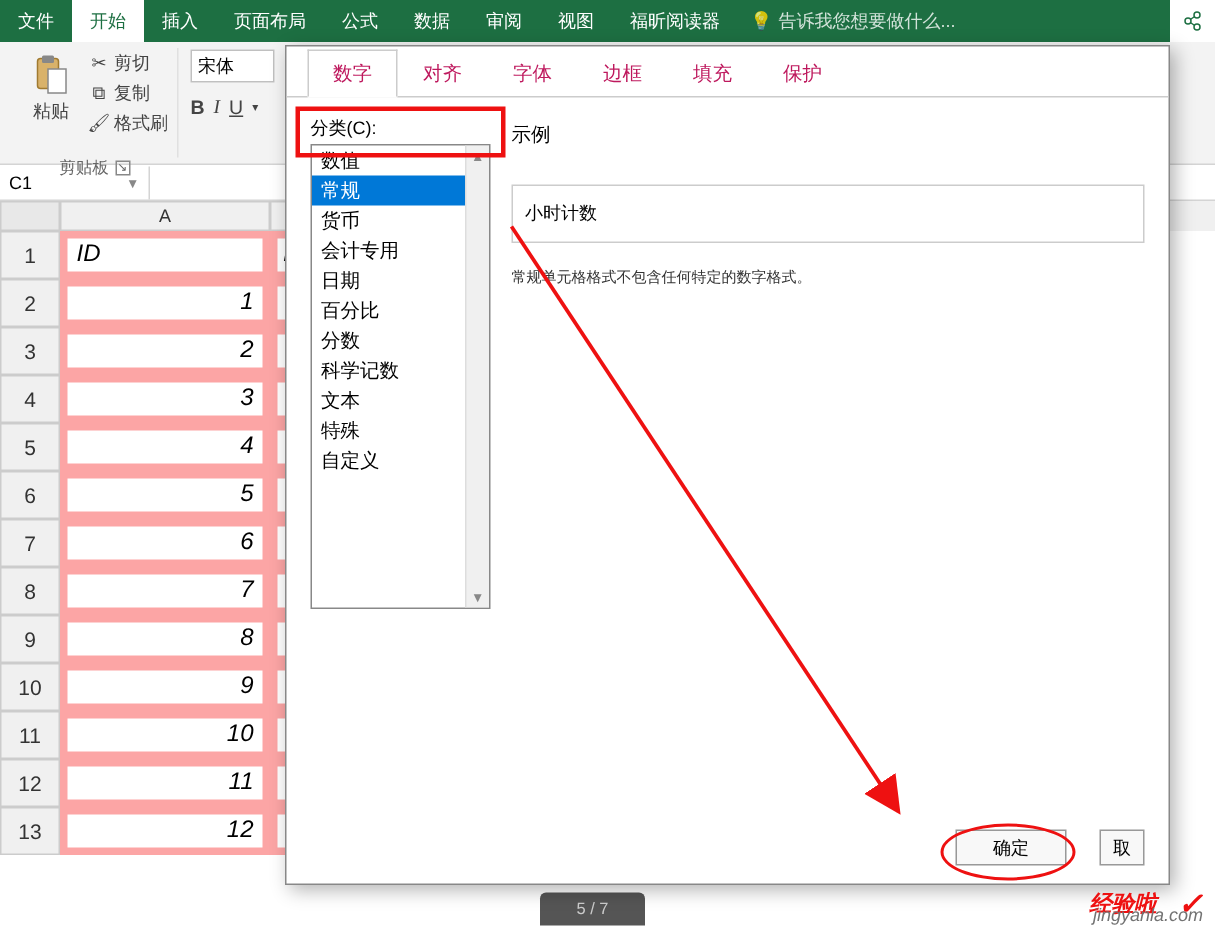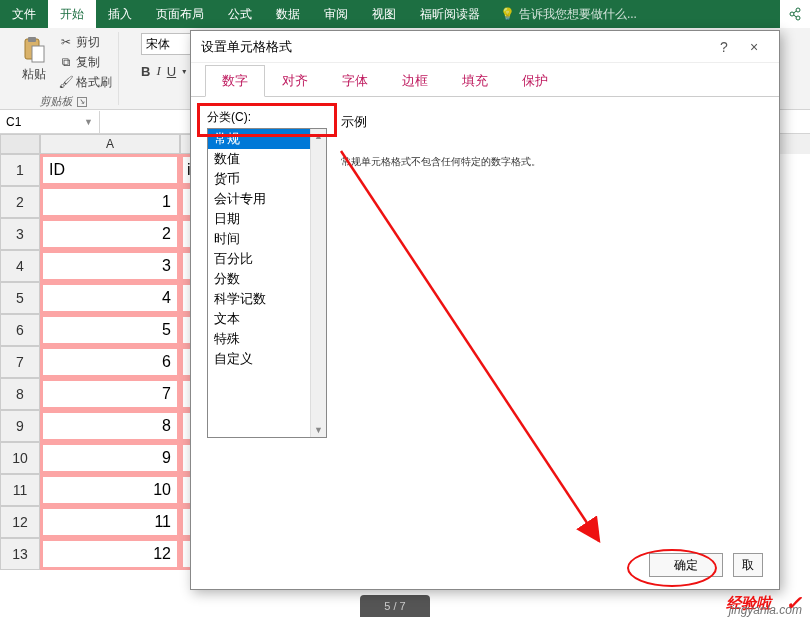--- a/index.html
+++ b/index.html
@@ -16,24 +16,24 @@
 
 
 .ribbon { height:82px; background:#f3f3f3; border-bottom:1px solid #d4d4d4; display:flex; padding:4px 8px; font-size:12px; color:#444; }
 .clipboard-group { display:flex; flex-direction:column; align-items:center; padding:0 6px; border-right:1px solid #e0e0e0; }
 .clipboard-top { display:flex; }
 .paste-btn { display:flex; flex-direction:column; align-items:center; padding:2px 6px; }
 .paste-icon { width:28px; height:32px; display:flex; align-items:center; justify-content:center; }
 .clip-small { display:flex; flex-direction:column; margin-left:4px; }
 .clip-small .item { display:flex; align-items:center; height:20px; }
 .clip-small .item .ic { width:16px; height:16px; display:flex;align-items:center;justify-content:center;margin-right:2px;}
-.group-label { text-align:center; font-size:11px; color:#666; margin-top:2px; display:flex; align-items:center; justify-content:center; gap:4px;font-style:italic;}
+.group-label { text-align:center; font-size:11px; color:#666; margin-top:12px; display:flex; align-items:center; justify-content:center; gap:4px;}
 .group-label .launcher{width:10px;height:10px;border:1px solid #888;font-size:8px;line-height:8px;}
 
-.font-group { display:flex; flex-direction:column; padding:0 8px;margin-left:14px; }
+.font-group { display:flex; flex-direction:column; padding:0 8px; }
 .font-row1 { display:flex; align-items:center; height:24px; }
 .font-name { width:56px; height:22px; border:1px solid #c0c0c0; background:#fff; font-size:12px; padding:2px 4px; }
 .font-row2 { display:flex; align-items:center; height:22px; margin-top:4px; gap:6px; font-size:13px;}
 .font-row2 .b{font-weight:bold;} .font-row2 .i{font-style:italic;font-family:serif;} .font-row2 .u{text-decoration:underline;}
 
 
 .fxbar { height:24px; border-bottom:1px solid #d4d4d4; display:flex; align-items:center; background:#fff; }
 .namebox { width:100px; height:22px; border-right:1px solid #d4d4d4; padding:2px 6px; font-size:12px; display:flex; align-items:center; justify-content:space-between;}
 .namebox .dd{color:#888;font-size:9px;}
 
@@ -41,21 +41,21 @@
 .sheet { position:relative; }
 .colheads { display:flex; height:20px; background:#f0f0f0; font-size:12px; color:#333; }
 .corner { width:40px; border:1px solid #ccc; background:#e8e8e8; }
 .colhead { border:1px solid #ccc; text-align:center; line-height:18px; }
 .colA { width:140px; }
 .colB { width:40px; }
 
 .rows { }
 .row { display:flex; height:32px; }
 .rowhead { width:40px; background:#f0f0f0; border:1px solid #ccc; text-align:center; font-size:14px; line-height:30px; color:#333;}
-.cell { border:3px solid #fca5a5; font-size:16px; display:flex; align-items:center; }
+.cell { border:5px solid #fca5a5; font-size:16px; display:flex; align-items:center;font-style:italic; }
 .cellA { width:140px; justify-content:flex-end; padding-right:6px; }
 .cellA.header{justify-content:flex-start;padding-left:6px;}
 .cellB { width:40px; justify-content:flex-start; padding-left:4px; overflow:hidden;}
 
 
 .dialog { position:absolute; left:190px; top:30px; width:590px; height:560px; background:#fff; border:1px solid #888; box-shadow:3px 3px 12px rgba(0,0,0,0.3); font-size:12px; z-index:50;}
 .dialog .titlebar { height:32px; display:flex; align-items:center; padding:0 10px; border-bottom:1px solid #eee; }
 .dialog .titlebar .title { flex:1; font-size:13px; }
 .dialog .titlebar .tbtn { width:30px; height:30px; display:flex; align-items:center; justify-content:center; font-size:14px; color:#555; cursor:pointer;}
 .dialog .tabsrow { height:34px; border-bottom:1px solid #ccc; padding-left:14px; display:flex; align-items:flex-end; }
@@ -68,21 +68,21 @@
 .catlist { width:120px; height:310px; border:1px solid #888; background:#fff; overflow:hidden; display:flex; flex-direction:column; position:relative;}
 .catlist .opt { padding:2px 6px; font-size:13px; height:20px; line-height:16px; cursor:pointer;}
 .catlist .opt.selected { background:#0078d7; color:#fff; }
 .catlist .scroll { position:absolute; right:0; top:0; width:16px; height:100%; background:#f0f0f0; border-left:1px solid #ddd; display:flex;flex-direction:column;justify-content:space-between;align-items:center;padding:2px 0;font-size:9px;color:#888;}
 
 .sample-area{position:absolute;left:150px;top:16px;right:16px;}
 .sample-label{font-size:13px;margin-bottom:24px;}
 .sample-box{border:1px solid #ccc;padding:10px 8px;background:#fff;margin-bottom:16px;}
 .desc{font-size:10px;color:#333;}
 
-.btns { position:absolute; right:16px; bottom:12px; display:flex; gap:10px; }
+.btns { position:absolute; right:16px; bottom:12px; display:flex; gap:22px; }
 .btn { width:74px; height:24px; border:1px solid #999; background:#f8f8f8; font-size:12px; cursor:pointer; }
 .ok-circle{position:absolute;right:62px;bottom:2px;width:90px;height:38px;border:2px solid #e11;border-radius:50%;pointer-events:none;z-index:55;}
 
 
 .arrow-svg{position:absolute;left:0;top:0;pointer-events:none;z-index:52;}
 
 
 .wm{position:absolute;right:8px;bottom:6px;font-size:15px;font-style:italic;color:#333;z-index:70;display:flex;align-items:center;gap:14px;}
 .wm .logo{color:#e11;font-weight:bold;}
 .wm .check{color:#e11;font-size:20px;font-weight:bold;}
@@ -240,56 +240,53 @@
       </div>
       <div class="row">
         <div class="rowhead">13</div>
         <div class="cell cellA">12</div>
         <div class="cell cellB"></div>
       </div>
     </div>
 </div>
 
 <div class="dialog">
-  <div class="titlebar">
-    <span class="title">设置单元格格式</span>
-    <span class="tbtn">?</span>
-    <span class="tbtn">×</span>
-  </div>
   <div class="tabsrow">
     <div class="dtab active">数字</div>
     <div class="dtab">对齐</div>
     <div class="dtab">字体</div>
     <div class="dtab">边框</div>
     <div class="dtab">填充</div>
     <div class="dtab">保护</div>
   </div>
   <div class="body">
     <div class="red-frame"></div>
     <div class="catlabel">分类(C):</div>
     <div class="catlist" id="catlist">
-      <div class="opt selected">常规</div>
-        <div class="opt">数值</div>
+      <div class="opt">数值</div>
+        <div class="opt selected">常规</div>
         <div class="opt">货币</div>
         <div class="opt">会计专用</div>
         <div class="opt">日期</div>
-        <div class="opt">时间</div>
         <div class="opt">百分比</div>
         <div class="opt">分数</div>
         <div class="opt">科学记数</div>
         <div class="opt">文本</div>
         <div class="opt">特殊</div>
         <div class="opt">自定义</div>
         <div class="scroll">
           <span>▲</span>
           <span>▼</span>
         </div>
     </div>
     <div class="sample-area">
       <div class="sample-label">示例</div>
+      <div class="sample-box">
+        <span>小时计数</span>
+      </div>
       <div class="desc">常规单元格格式不包含任何特定的数字格式。</div>
     </div>
   </div>
   <div class="btns">
     <button class="btn">确定</button>
     <button class="btn" style="width:30px;overflow:hidden;">取</button>
   </div>
   <div class="ok-circle"></div>
   <svg class="arrow-svg" width="590" height="560">
     <defs>

